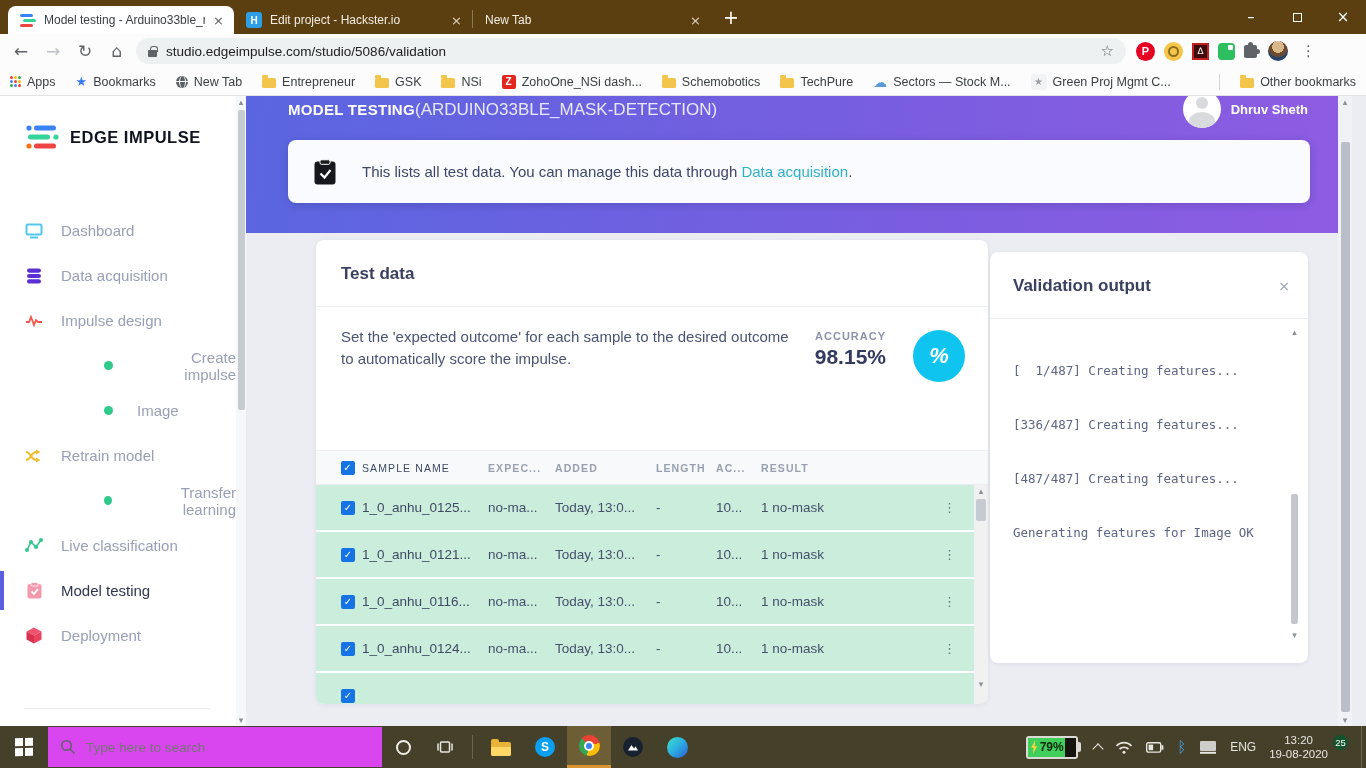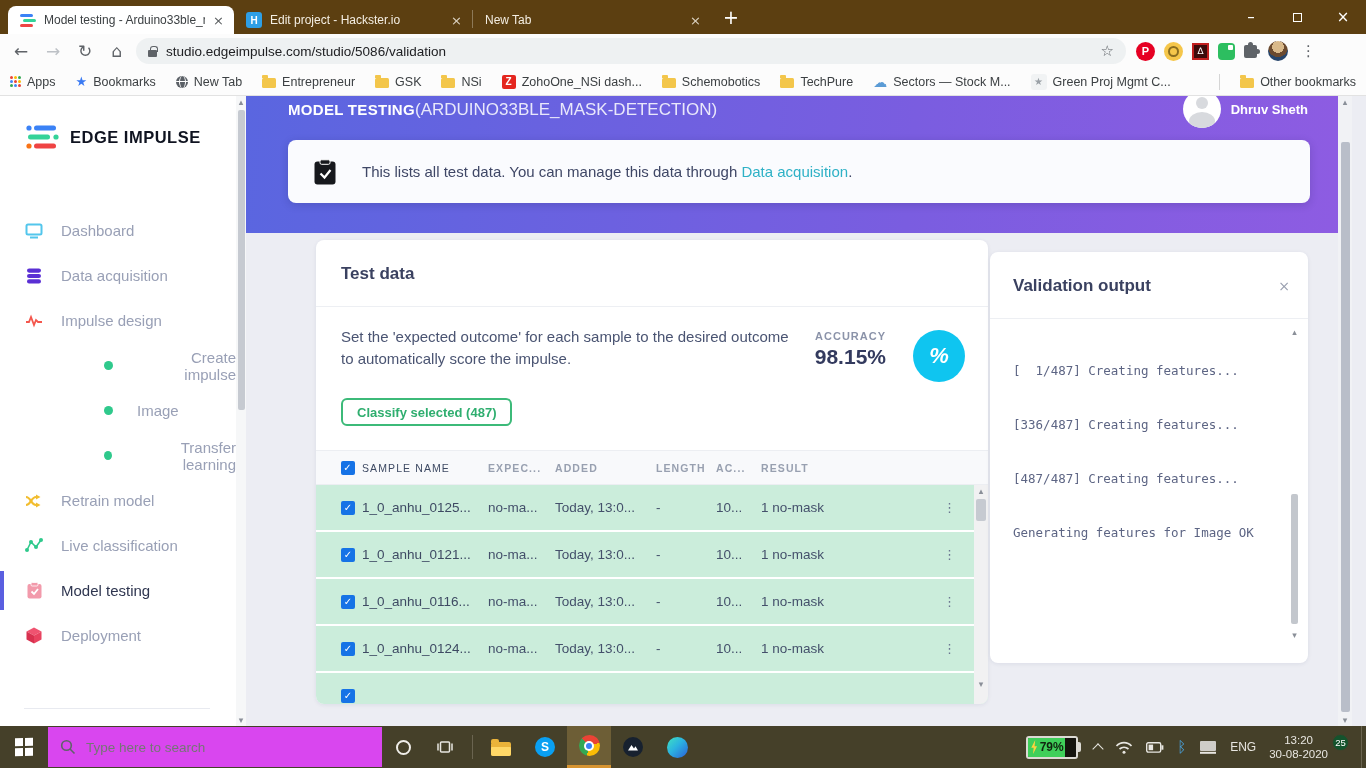--- a/index.html
+++ b/index.html
@@ -349,37 +349,37 @@
           <span>Impulse design</span>
         </div>
         <div class="nav-item sub">
           <span class="dot"></span>
           <span>Create impulse</span>
         </div>
         <div class="nav-item sub">
           <span class="dot"></span>
           <span>Image</span>
         </div>
-        <div class="nav-item sub">
-          <span class="dot"></span>
-          <span>Transfer learning</span>
-        </div>
         <div class="nav-item">
           <span class="ic">
               <svg width="18" height="14">
                 <g stroke="#f2bd2f" stroke-width="2.2" fill="none">
                   <path d="M1,11 C6,11 6,3 11,3"></path>
                   <path d="M1,3 C6,3 6,11 11,11"></path>
                 </g>
                 <polygon points="11,0.5 15.5,3 11,5.5" fill="#f2bd2f"></polygon>
                 <polygon points="11,8.5 15.5,11 11,13.5" fill="#f2bd2f"></polygon>
               </svg>
             </span>
           <span>Retrain model</span>
         </div>
+        <div class="nav-item sub">
+          <span class="dot"></span>
+          <span>Transfer learning</span>
+        </div>
         <div class="nav-item">
           <span class="ic">
               <svg width="18" height="15">
                 <polyline points="2,12 6,4 11,9 16,2" fill="none" stroke="#2fc98c" stroke-width="1.6"></polyline>
                 <circle cx="2" cy="12" r="2" fill="#2fc98c"></circle>
                 <circle cx="6" cy="4" r="2" fill="#2fc98c"></circle>
                 <circle cx="11" cy="9" r="2" fill="#2fc98c"></circle>
                 <circle cx="16" cy="2" r="2" fill="#2fc98c"></circle>
               </svg>
             </span>
@@ -439,21 +439,20 @@
         <div class="card-hr"></div>
         <div class="desc">
           <div>Set the 'expected outcome' for each sample to the desired outcome</div>
           <div>to automatically score the impulse.</div>
         </div>
         <div class="acc-text">
           <div class="acc-label">ACCURACY</div>
           <div class="acc-value">98.15%</div>
         </div>
         <div class="acc-circle">%</div>
-        <button class="classify-btn">Classify selected (487)</button>
 
         <div class="table">
           <div class="thead">
             <span class="c-check">
                 <span class="checkbox glyph">✓</span>
               </span>
             <span class="c-name">SAMPLE NAME</span>
             <span class="c-exp">EXPEC...</span>
             <span class="c-added">ADDED</span>
             <span class="c-len">LENGTH</span>
@@ -626,21 +625,21 @@
           <rect x="2.6" y="2.6" width="4.5" height="5.6" fill="#e8e6e1"></rect>
         </svg>
       <span class="bt-ic glyph">ᛒ</span>
       <svg width="18" height="14">
           <rect x="1" y="1" width="16" height="10" rx="1" fill="#cfcdc8"></rect>
           <rect x="1" y="11.8" width="16" height="2" fill="#e8e6e1"></rect>
         </svg>
       <span class="lang">ENG</span>
       <div class="clock">
         <div>13:20</div>
-        <div>30-08-2020</div>
+        <div>19-08-2020</div>
       </div>
       <div class="notif">
         <span class="notif-ic"></span>
         <span class="notif-badge">25</span>
       </div>
     </div>
     <div class="showdesk"></div>
   </div>
 
 </div>

